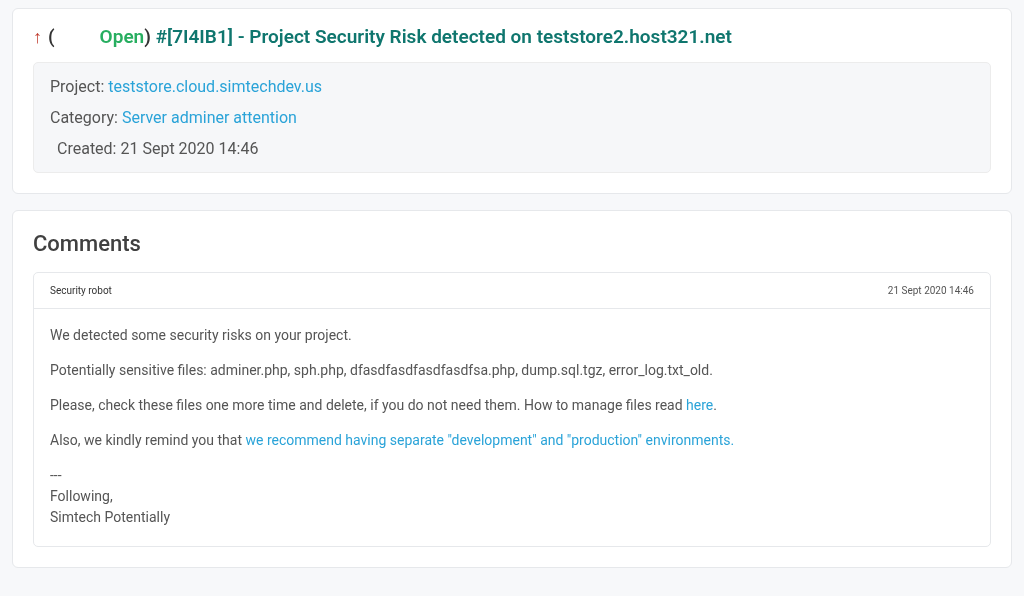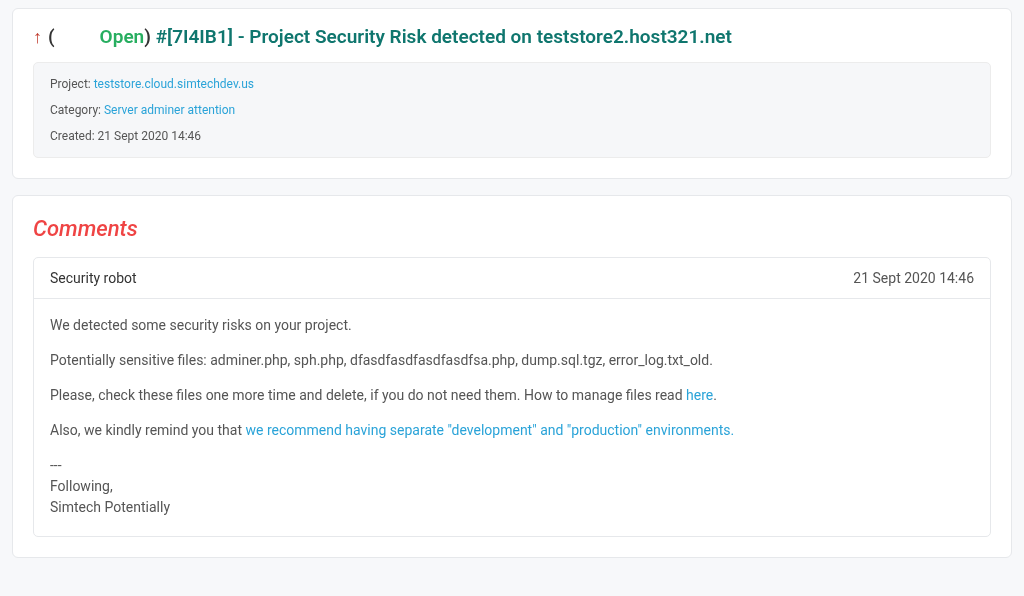--- a/index.html
+++ b/index.html
@@ -42,53 +42,53 @@
     .title-rest {
       color: #0f766e;
     }
     .meta-box {
       background: #f6f7f9;
       border: 1px solid #ececec;
       border-radius: 5px;
       padding: 14px 16px;
     }
     .meta-row {
-      font-size: 12px;
+      font-size: 16px;
       color: #555;
       margin-bottom: 12px;
     }
     .meta-row:last-child {
       margin-bottom: 0;
+      margin-left: 7px;
     }
     .meta-label {
       color: #555;
     }
     .link {
       color: #2aa3d8;
       text-decoration: none;
       cursor: pointer;
     }
     .comments-title {
       font-size: 22px;
       font-weight: 500;
-      color: #ef4444;
+      color: #404040;
       padding: 4px 0 16px 0;
-      font-style: italic;
     }
     .comment-card {
       border: 1px solid #e6e8eb;
       border-radius: 5px;
     }
     .comment-head {
       display: flex;
       justify-content: space-between;
       align-items: flex-end;
       padding: 12px 16px;
       border-bottom: 1px solid #e6e8eb;
-      font-size: 14px;
+      font-size: 10px;
       color: #333;
     }
     .comment-author {
       color: #333;
     }
     .comment-date {
       color: #555;
     }
     .comment-body {
       padding: 16px 16px 18px 16px;

